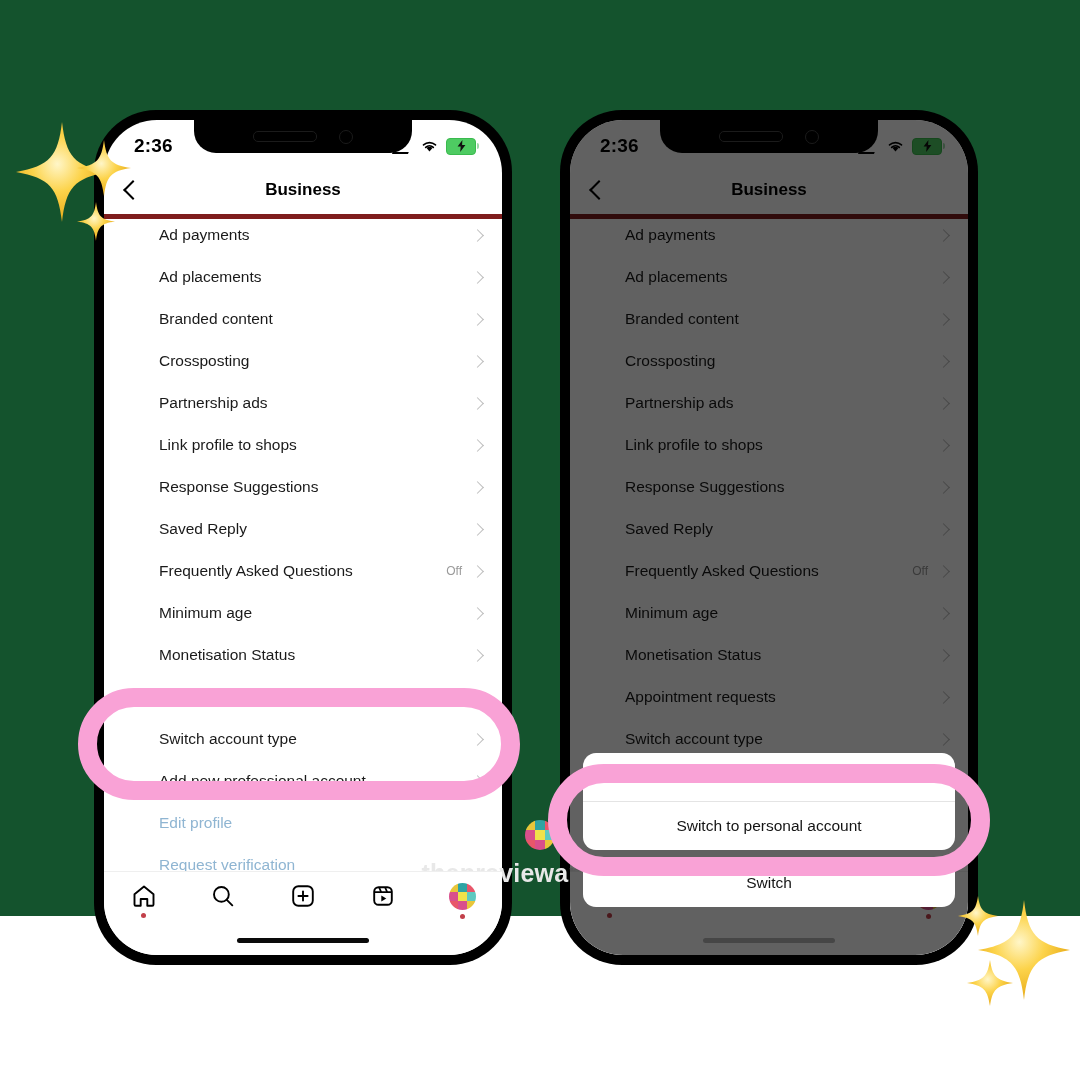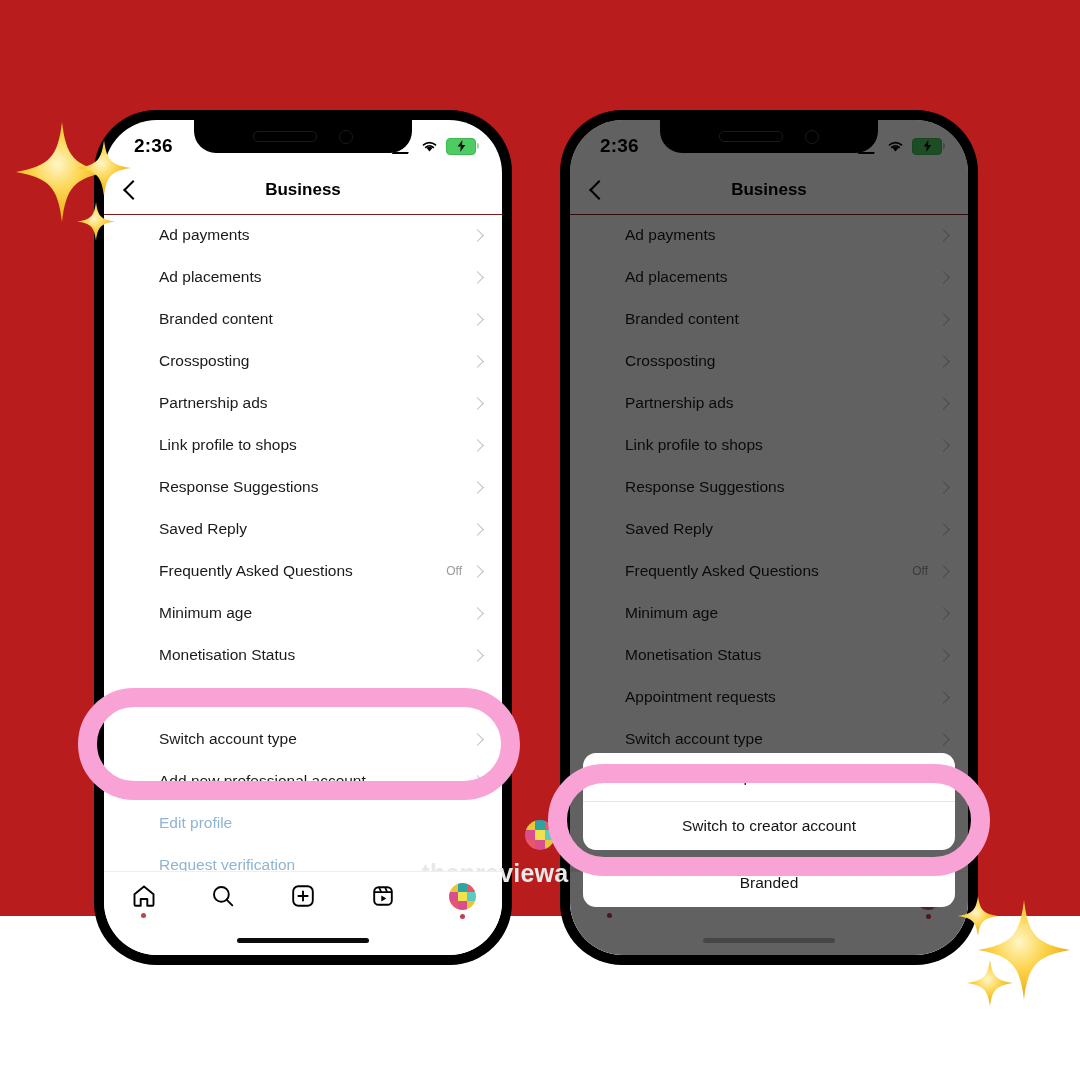--- a/index.html
+++ b/index.html
@@ -5,21 +5,21 @@
   html, body {
     margin: 0; padding: 0;
     width: 1080px; height: 1080px;
     background: #ffffff;
     font-family: "Liberation Sans", sans-serif;
     overflow: hidden;
   }
   #stage {
     position: relative;
     width: 1080px; height: 916px;
-    background: #b91c1c;
+    background: #14532d;
   }
 
   
   .phone {
     position: absolute;
     width: 418px;
     height: 855px;
     background: #000000;
     border-radius: 62px;
     box-sizing: border-box;
@@ -94,21 +94,21 @@
     border-bottom: 2.5px solid #000;
     transform: skewX(-22deg);
     margin-right: 2px;
   }
 
   
   .navbar {
     position: absolute; top: 46px; left: 0; right: 0;
     height: 48px;
     display: flex; align-items: center;
-    border-bottom: 1px solid #7f1d1d;
+    border-bottom: 5px solid #7f1d1d;
     z-index: 20;
     background: transparent;
   }
   .back-btn {
     width: 54px; display: flex; align-items: center; justify-content: center;
   }
   .back-chev {
     width: 12px; height: 12px;
     border-left: 2.6px solid #000;
     border-bottom: 2.6px solid #000;
@@ -544,24 +544,24 @@
               <div style="background: rgb(232, 198, 58);"></div>
             </div>
           <div class="dot"></div>
         </div>
       </div>
 
       <div class="dim"></div>
 
       <div class="sheet">
         <div class="sheet-group" id="sheet-options">
+            <div class="sheet-item">Switch to creator account</div>
             <div class="sheet-item">Switch to personal account</div>
-            <div class="sheet-item">Switch to creator account</div>
-          </div>
-        <div class="sheet-cancel">Branded</div>
+          </div>
+        <div class="sheet-cancel">Switch</div>
       </div>
 
       <div class="notch">
         <div class="speaker"></div>
         <div class="camera"></div>
       </div>
 
       <div class="home-indicator light"></div>
     </div>
   </div>

